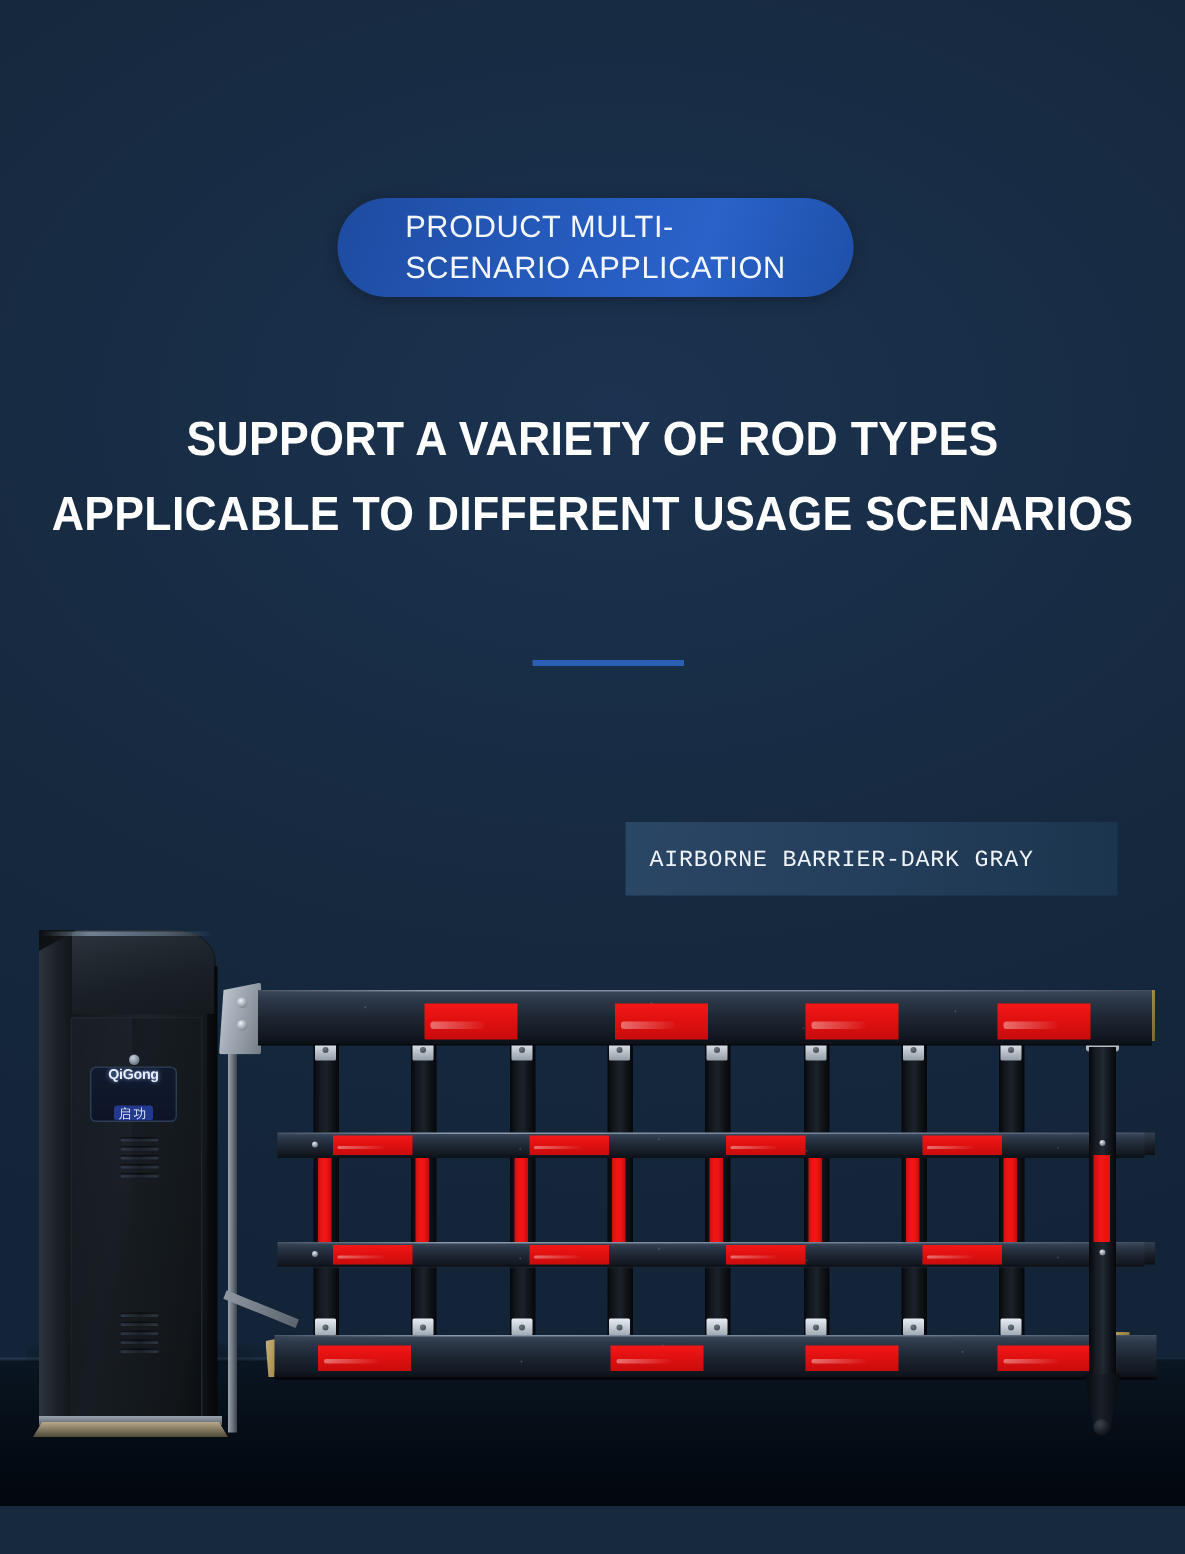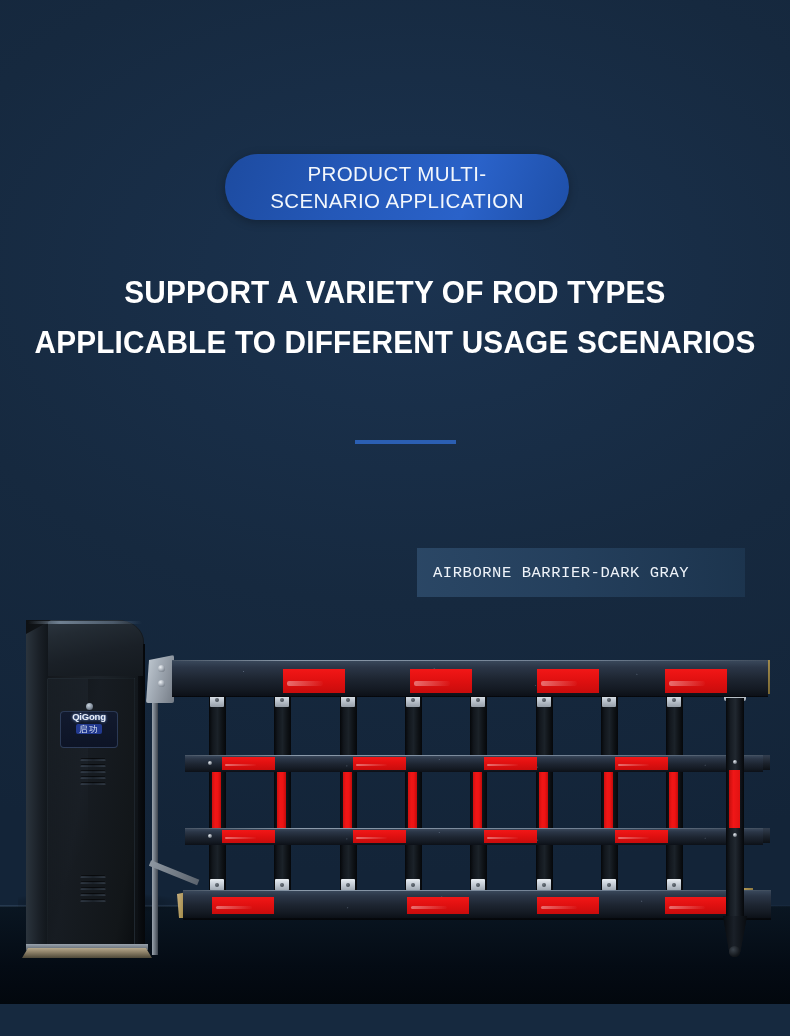--- a/index.html
+++ b/index.html
@@ -35,27 +35,26 @@
     background: #16293f;
   }
   .floor-edge {
     position: absolute; left: 0; top: 905px; width: 790px; height: 2px;
     background: linear-gradient(90deg, rgba(120,150,185,0.18), rgba(90,120,160,0.05));
   }
 
   
   .pill {
     position: absolute;
-    left: 225px; top: 154px;
+    left: 225px; top: 132px;
     width: 344px; height: 66px;
     border-radius: 33px;
     background: linear-gradient(110deg, #1d4ba0 0%, #2458b8 35%, #2a62c9 70%, #1e4fa8 100%);
     box-shadow: 0 2px 10px rgba(0,0,0,0.28);
     display: flex; align-items: center; justify-content: center;
-    text-align: center;
   }
   .pill-text {
     color: #f3f7fc;
     font-size: 20.5px;
     font-weight: 400;
     letter-spacing: 0.4px;
     line-height: 1.33;
     padding: 0 20px;
     white-space: pre-line;
   }
@@ -149,21 +148,21 @@
     border-radius: 50%;
     background: radial-gradient(circle at 38% 32%, #c9d4df, #7b8694 60%, #3d454f 100%);
   }
   
   .logo {
     position: absolute; left: 60px; top: 711px; width: 58px; height: 37px;
     background: linear-gradient(180deg, #121a2e 0%, #0d1426 100%);
     border-radius: 4px;
     border: 1px solid rgba(120,150,200,0.28);
     overflow: hidden;
-    display: flex; flex-direction: column; align-items: center; justify-content: flex-start;
+    display: flex; flex-direction: column; align-items: center; justify-content: space-between;
   }
   .logo-en {
     font-size: 9.5px; font-weight: bold; color: #e8eef8;
     letter-spacing: -0.2px; line-height: 1;
     text-shadow: 0 0 3px rgba(130,170,245,0.9);
   }
   .logo-cn {
     margin-top: 2px;
     font-size: 8.5px; color: #dfe8f5; line-height: 1;
     letter-spacing: 1.5px;

